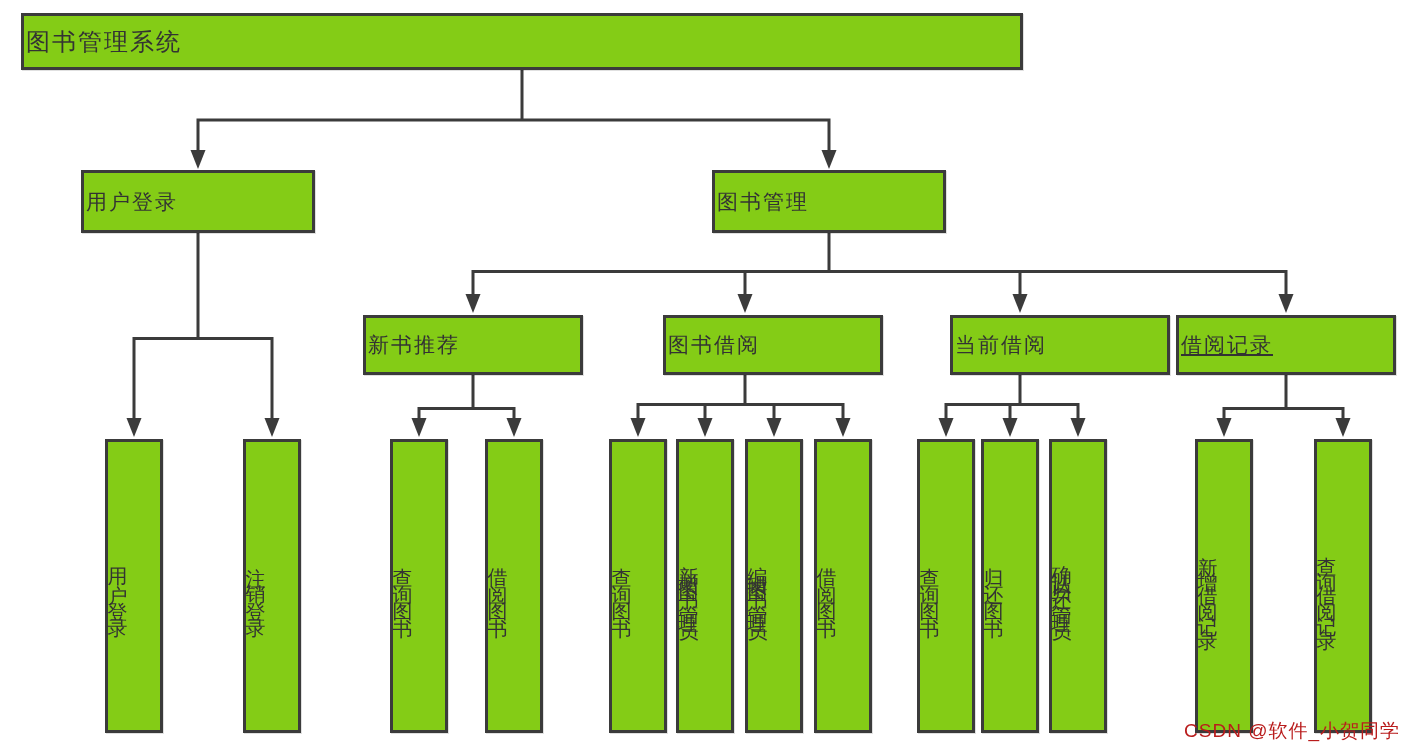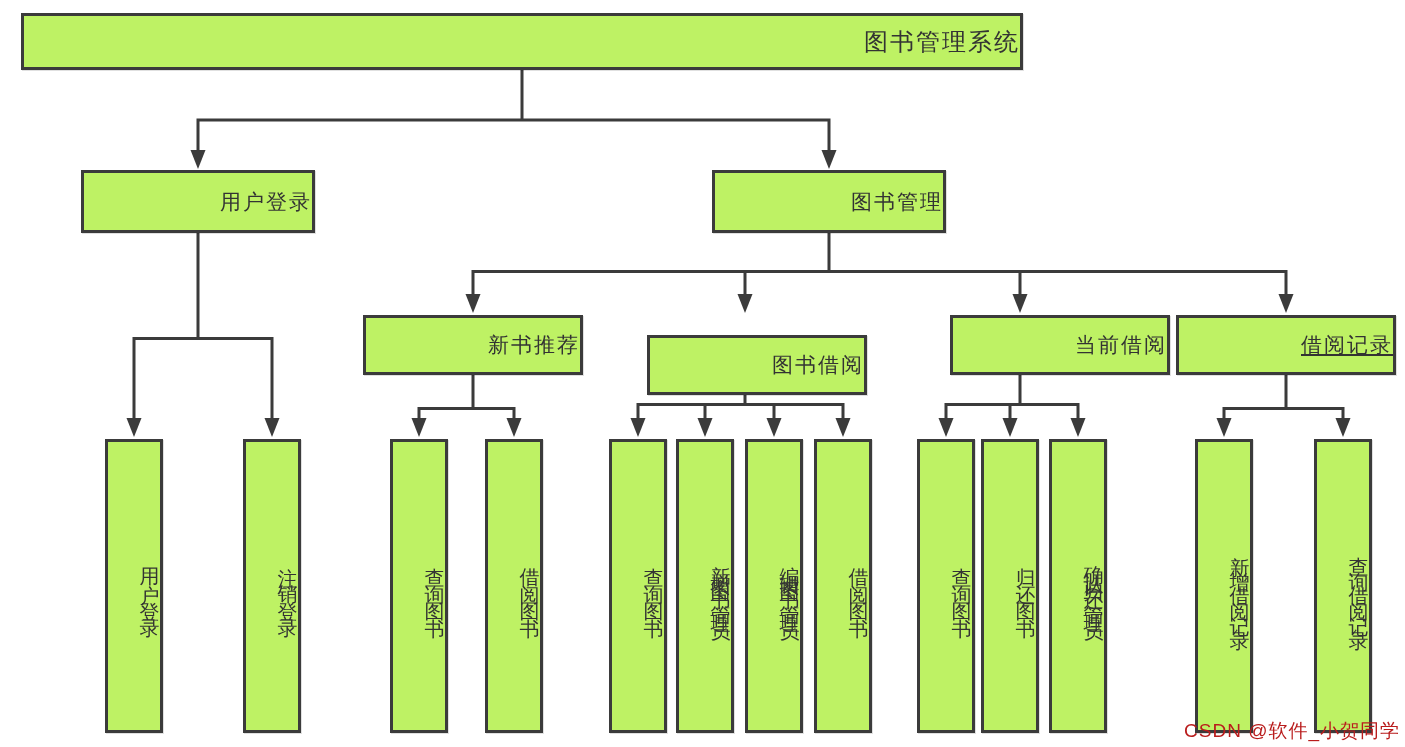--- a/index.html
+++ b/index.html
@@ -2,22 +2,22 @@
 <html><head>
 <meta charset="utf-8">
 <style>
   html,body{margin:0;padding:0;background:#ffffff;}
   #stage{
     position:relative;width:1405px;height:747px;background:#ffffff;overflow:hidden;
     font-family:"Liberation Sans",sans-serif;color:#333333;
   }
   #wires{position:absolute;left:0;top:0;width:1405px;height:747px;}
   .box{
-    position:absolute;box-sizing:border-box;background:#bef264;
-    border:3px solid #3b3b3b;display:flex;align-items:center;justify-content:flex-end;
+    position:absolute;box-sizing:border-box;background:#84cc16;
+    border:3px solid #3b3b3b;display:flex;align-items:center;justify-content:flex-start;
     box-shadow:1px 1px 0 rgba(0,0,0,0.12);
   }
   .hlabel{font-size:21px;letter-spacing:2px;padding-left:2px;white-space:nowrap;color:#333;}
   .root-label{font-size:24px;letter-spacing:2px;}
   .vlabel{
     writing-mode:vertical-rl;text-orientation:mixed;
     font-size:20px;line-height:1;color:#333;white-space:nowrap;
   }
   .ls4{letter-spacing:17px;}
   .ls6{letter-spacing:15px;}
@@ -83,21 +83,21 @@
   <div class="box lvl2" style="left:81px;">
     <span class="hlabel">用户登录</span>
   </div>
   <div class="box lvl2" style="left:712px;">
     <span class="hlabel">图书管理</span>
   </div>
 
   <div class="box lvl3" style="left:363px;">
     <span class="hlabel">新书推荐</span>
   </div>
-  <div class="box lvl3" style="left:647px;margin-top:20px;">
+  <div class="box lvl3" style="left:663px;">
     <span class="hlabel">图书借阅</span>
   </div>
   <div class="box lvl3" style="left:910px;margin-left:40px;">
     <span class="hlabel">当前借阅</span>
   </div>
   <div class="box lvl3" style="left:1176px;text-decoration:underline;">
     <span class="hlabel">借阅记录</span>
   </div>
 
   <div class="box leaf" style="left:105px;">

